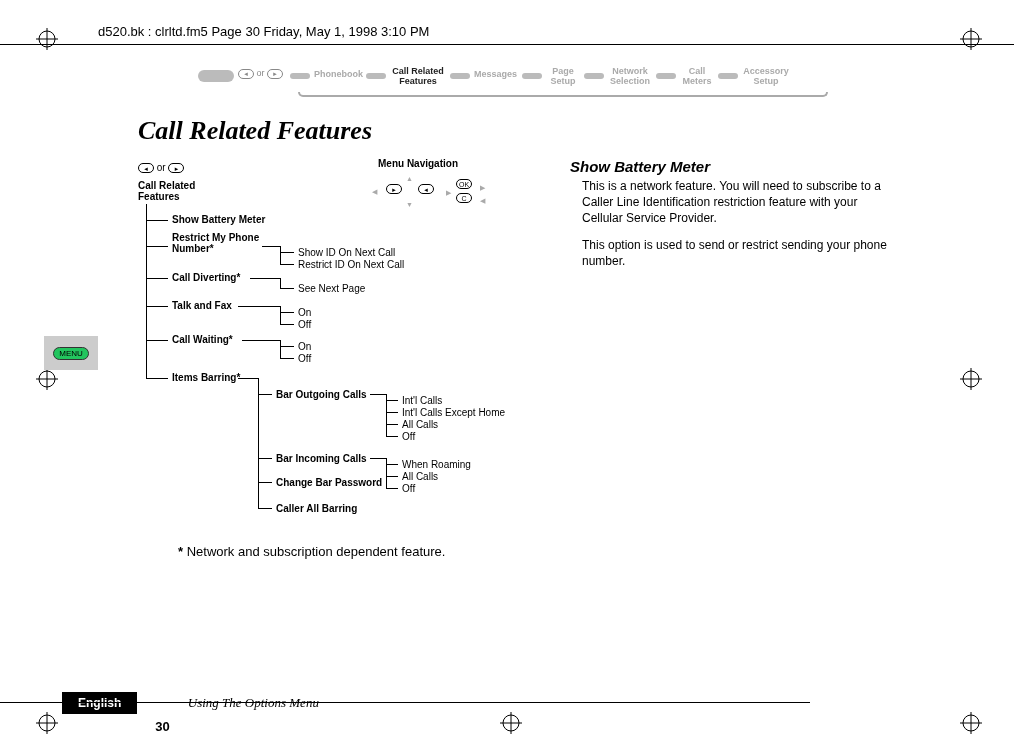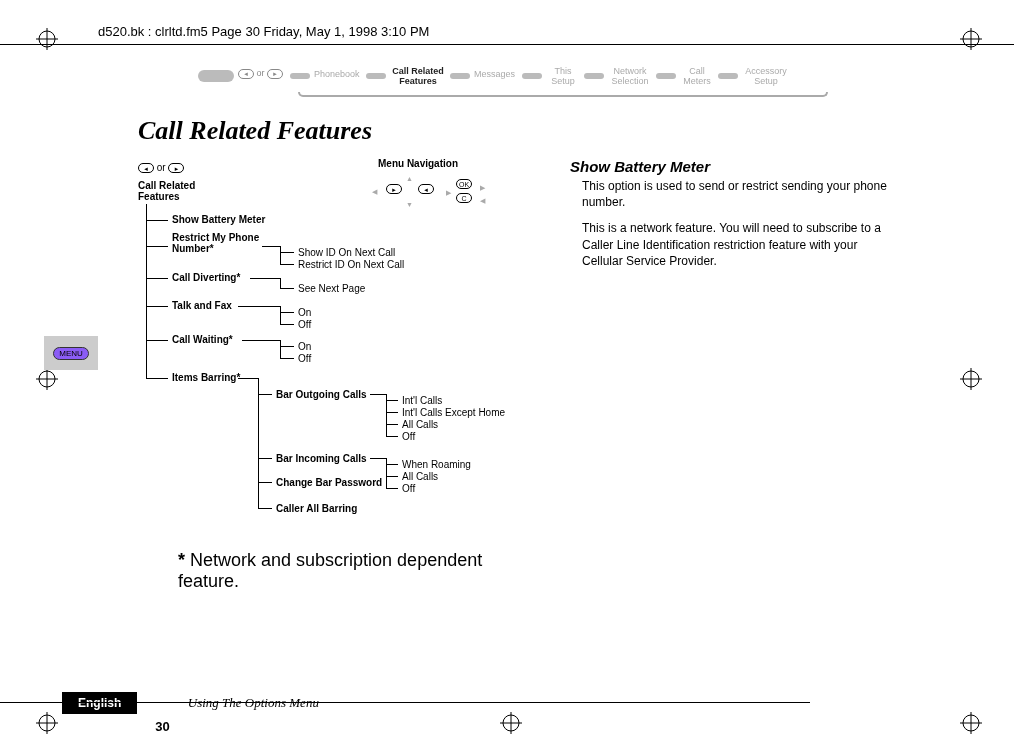--- a/index.html
+++ b/index.html
@@ -65,20 +65,21 @@
     color: #888;
   }
   .ribbon .crumb {
     position: absolute;
     font-family: Arial, sans-serif;
     font-size: 9px;
     text-align: center;
     color: #aaa;
     line-height: 10px;
     top: 9px;
+    font-weight: bold;
   }
   .ribbon .crumb.bold { font-weight: bold; color: #222; }
   .ribbon .pill {
     position: absolute;
     height: 6px; width: 20px;
     background: #bbb;
     border-radius: 3px;
     top: 13px;
   }
   .ribbon .rail {
@@ -121,22 +122,22 @@
 
   .key-oval-sm {
     display: inline-block;
     width: 16px; height: 10px;
     border: 1px solid #000;
     border-radius: 6px;
     font-size: 7px; text-align: center; line-height: 9px;
   }
 
   .note-star {
-    font-size: 18px;
-    margin: 22px 0 0 40px;
+    font-size: 13px;
+    margin: 16px 0 0 40px;
   }
   .note-hand {
     font-size: 13px;
     margin: 4px 0 0 40px;
     font-style: italic;
     max-width: 410px;
   }
   .bolditalic { font-weight: bold; font-style: italic; }
 
   .right-col h3 {
@@ -159,21 +160,21 @@
     position: absolute;
     left: 44px; top: 336px;
     width: 54px; height: 34px;
     background: #ccc;
     display: flex; align-items: center; justify-content: center;
   }
   .menu-pill {
     border: 1px solid #333; border-radius: 9px;
     padding: 1px 5px;
     font-family: Arial, sans-serif; font-size: 8px;
-    background: #8b5cf6;
+    background: #22c55e;
   }
 
   
   .footer-bar {
     position: absolute;
     left: 62px; top: 672px;
     display: flex; align-items: center; gap: 18px;
   }
   .lang-box {
     background: #000; color: #fff;
@@ -261,21 +262,21 @@
       <span>or</span>
       <span class="key-oval">▸</span>
     </div>
     <div class="pill" style="left:92px;"></div>
     <div class="crumb" style="left:116px;">Phonebook</div>
     <div class="pill" style="left:168px;"></div>
     <div class="crumb bold" style="left:190px; top:6px; width:60px;">Call Related Features</div>
     <div class="pill" style="left:252px;"></div>
     <div class="crumb" style="left:276px;">Messages</div>
     <div class="pill" style="left:324px;"></div>
-    <div class="crumb" style="left:348px; width:34px; top:6px;">This Setup</div>
+    <div class="crumb" style="left:348px; width:34px; top:6px;">Page Setup</div>
     <div class="pill" style="left:386px;"></div>
     <div class="crumb" style="left:410px; width:44px; top:6px;">Network Selection</div>
     <div class="pill" style="left:458px;"></div>
     <div class="crumb" style="left:482px; width:34px; top:6px;">Call Meters</div>
     <div class="pill" style="left:520px;"></div>
     <div class="crumb" style="left:544px; width:48px; top:6px;">Accessory Setup</div>
     <div class="rail"></div>
   </div>
 
   <h1 class="main-title">Call Related Features</h1>
@@ -380,22 +381,22 @@
         <div class="lbl bold" style="left:138px; top:345px;">Caller All Barring</div>
       </div>
 
       <div class="note-star sans">
         <b>*</b><span> Network and subscription dependent feature.</span>
       </div>
     </div>
 
     <div class="right-col">
       <h3>Show Battery Meter</h3>
+      <p>This is a network feature. You will need to subscribe to a Caller Line Identification restriction feature with your Cellular Service Provider.</p>
       <p>This option is used to send or restrict sending your phone number.</p>
-      <p>This is a network feature. You will need to subscribe to a Caller Line Identification restriction feature with your Cellular Service Provider.</p>
     </div>
   </div>
 
 </div>
 
 <div class="footer-bar">
   <div class="lang-box">English</div>
   <div class="page-num">30</div>
   <div class="footer-title">Using The Options Menu</div>
 </div>

